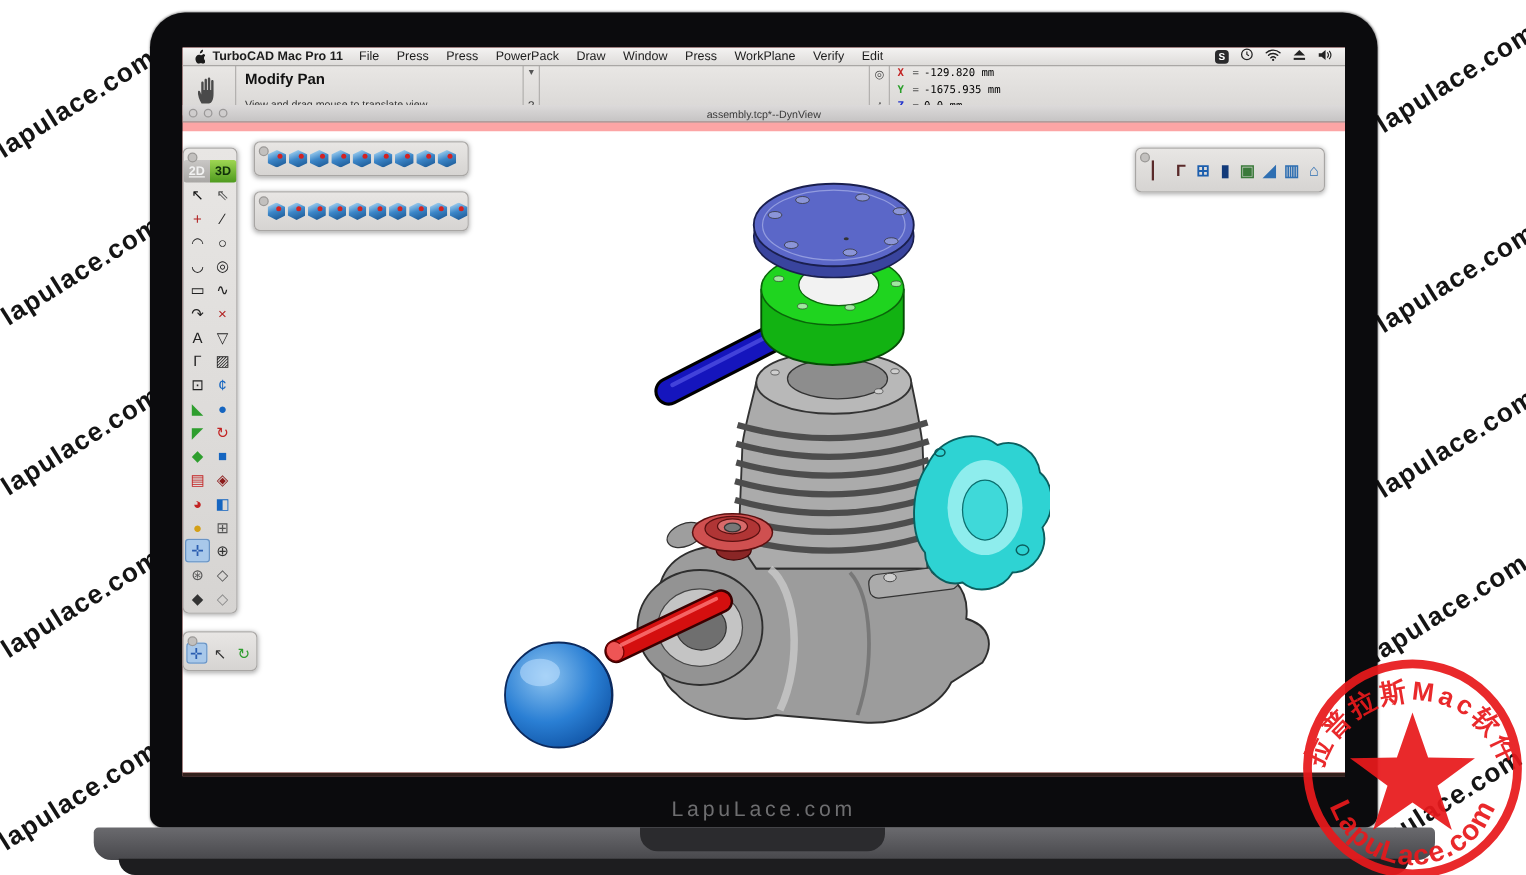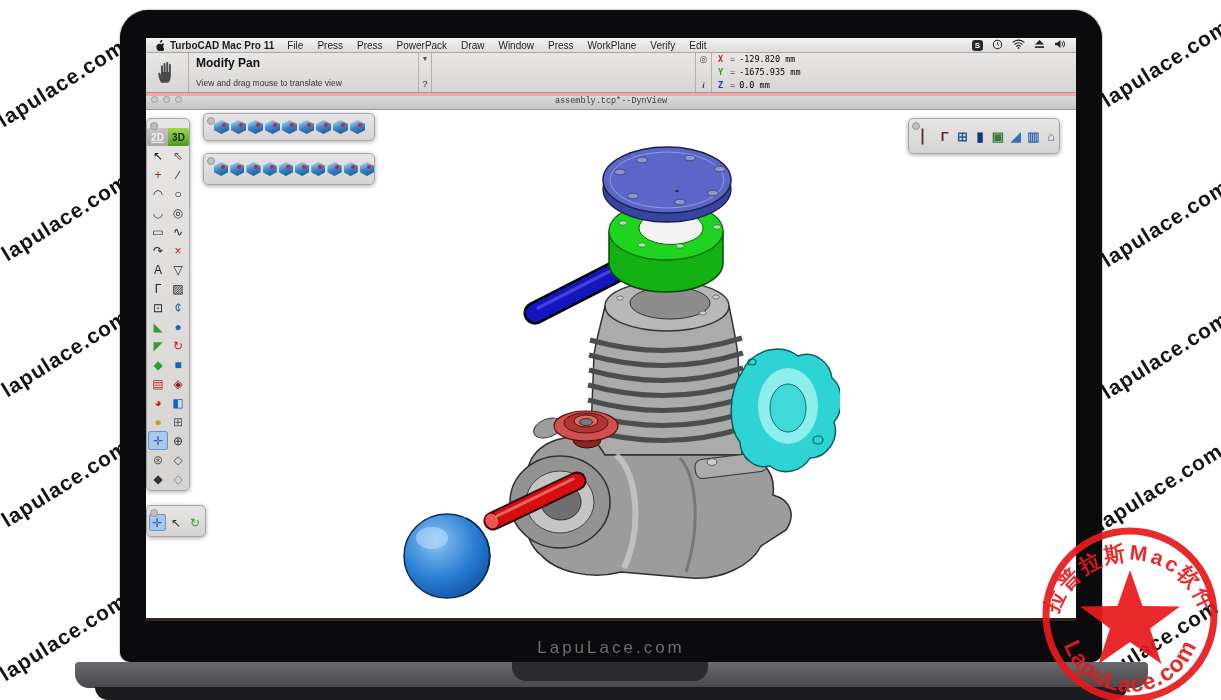--- a/index.html
+++ b/index.html
@@ -37,21 +37,21 @@
   .tool-hint{position:absolute;left:50px;top:26px;font-size:8.5px;color:#333;}
   .dropcol{position:absolute;left:272px;top:0;width:14px;height:40px;border-left:1px solid #b3b1af;border-right:1px solid #b3b1af;font-size:7px;color:#555;display:flex;flex-direction:column;justify-content:space-between;align-items:center;padding:3px 0;box-sizing:border-box;}
   .icol{position:absolute;left:549px;top:0;width:17px;height:40px;border-left:1px solid #b3b1af;border-right:1px solid #b3b1af;display:flex;flex-direction:column;justify-content:space-between;align-items:center;padding:2px 0;box-sizing:border-box;font-size:9px;color:#444;}
   .icol .info-i{font-family:"Liberation Serif",serif;font-style:italic;font-weight:bold;}
   .coords{position:absolute;left:572px;top:1px;font-size:8.5px;line-height:13px;font-family:"DejaVu Sans Mono",monospace;}
   .coords .row{display:flex;gap:4px;}
   .coords .lbl{font-weight:bold;width:8px;}
   .coords .eq{color:#555;}
 
   
-  .titlebar{position:absolute;left:0;top:58px;width:100%;height:13px;background:linear-gradient(#dcdada,#c6c4c4);border-bottom:1px solid #9a9896;z-index:5;display:flex;font-family:Liberation Mono, monospace;}
+  .titlebar{position:absolute;left:0;top:46px;width:100%;height:13px;background:linear-gradient(#dcdada,#c6c4c4);border-bottom:1px solid #9a9896;z-index:5;display:flex;align-items:center;}
   .tl{width:7px;height:7px;border-radius:50%;background:#cfcdcd;border:1px solid #9a9898;margin-left:5px;box-sizing:border-box;}
   .win-title{position:absolute;left:0;right:0;text-align:center;font-size:8.5px;color:#3a3a3a;}
 
   
   .canvas{position:absolute;left:0;top:67px;width:100%;height:513px;background:#fff;}
 
   
   .float{position:absolute;background:linear-gradient(#e8e6e4,#d6d4d2);border:1px solid #a8a6a4;border-radius:5px;box-shadow:0 1px 4px rgba(0,0,0,.35);z-index:4;}
   .panel-dot{width:6px;height:6px;border-radius:50%;background:#c2c0be;border:1px solid #9a9896;position:absolute;left:3px;top:3px;}
 

